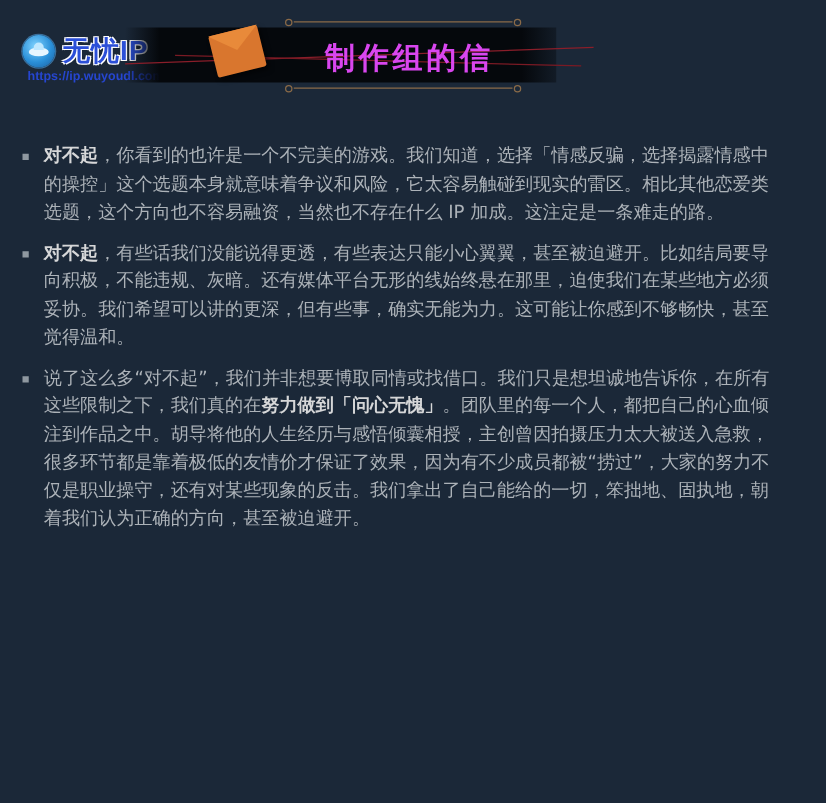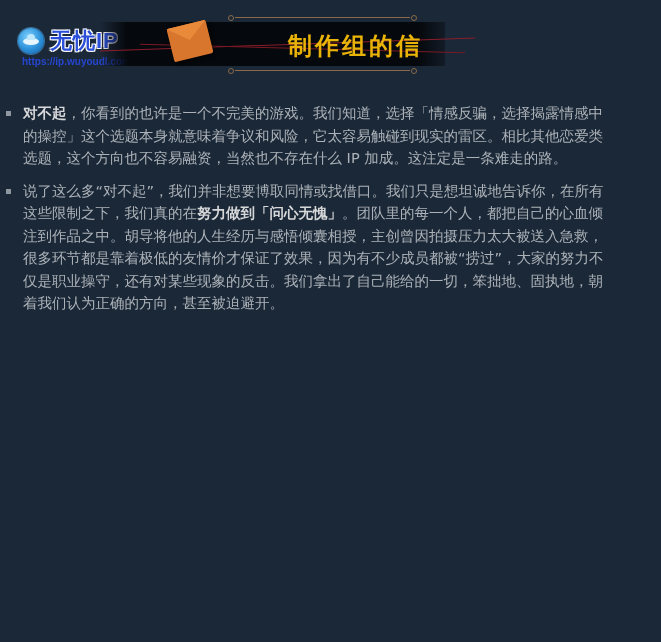--- a/index.html
+++ b/index.html
@@ -39,23 +39,23 @@
   .ornament:before { left:-7px; } .ornament:after { right:-7px; }
   .ornament.top { top:17px; } .ornament.bottom { top:70px; }
   .envelope {
     position:absolute; left:170px; top:24px; width:40px; height:34px;
     background:#d9762e; transform:rotate(-14deg); border-radius:2px;
     box-shadow:2px 3px 4px rgba(0,0,0,0.5);
   }
   .envelope:after { content:""; position:absolute; left:0; top:0; border-left:20px solid transparent; border-right:20px solid transparent; border-top:16px solid #e88a3a; }
   .banner-title {
     position:absolute; left:260px; top:30px; font-size:24px; font-weight:bold;
-    color:#eab308; letter-spacing:3px; font-family:"DejaVu Sans",sans-serif;margin-left:28px;
+    color:#d946ef; letter-spacing:3px; font-family:"DejaVu Sans",sans-serif;
   }
-  ul.letter { list-style:none; margin:4px; padding:0 0 0 19px; width:592px; position:absolute; top:98px; }
+  ul.letter { list-style:none; margin:16px; padding:0 0 0 19px; width:592px; position:absolute; top:98px; }
   ul.letter li {
     position:relative; font-size:14.5px; line-height:22.5px; color:#acb2b8; margin-bottom:10px;
   }
   ul.letter li:before {
     content:""; position:absolute; left:-17px; top:9px; width:5px; height:5px; background:#8f98a0;
   }
   b { color:#d6d7d8; }
 </style>
 </head>
 <body>
@@ -74,15 +74,16 @@
       <div class="thread2"></div>
   </div>
   <div class="ornament top"></div>
   <div class="ornament bottom"></div>
   <div class="envelope"></div>
   <div class="banner-title">制作组的信</div>
 </div>
 
 <ul class="letter">
   <li><b>对不起</b><span>，你看到的也许是一个不完美的游戏。我们知道，选择「情感反骗，选择揭露情感中的操控」这个选题本身就意味着争议和风险，它太容易触碰到现实的雷区。相比其他恋爱类选题，这个方向也不容易融资，当然也不存在什么 IP 加成。这注定是一条难走的路。</span></li>
+  <li><b>对不起</b><span>，有些话我们没能说得更透，有些表达只能小心翼翼，甚至被迫避开。比如结局要导向积极，不能违规、灰暗。还有媒体平台无形的线始终悬在那里，迫使我们在某些地方必须妥协。我们希望可以讲的更深，但有些事，确实无能为力。这可能让你感到不够畅快，甚至觉得温和。</span></li>
   <li><span>说了这么多“对不起”，我们并非想要博取同情或找借口。我们只是想坦诚地告诉你，在所有这些限制之下，我们真的在</span><b>努力做到「问心无愧」</b><span>。团队里的每一个人，都把自己的心血倾注到作品之中。胡导将他的人生经历与感悟倾囊相授，主创曾因拍摄压力太大被送入急救，很多环节都是靠着极低的友情价才保证了效果，因为有不少成员都被“捞过”，大家的努力不仅是职业操守，还有对某些现象的反击。我们拿出了自己能给的一切，笨拙地、固执地，朝着我们认为正确的方向，甚至被迫避开。</span></li>
 
 </ul>
 
 </body></html>

